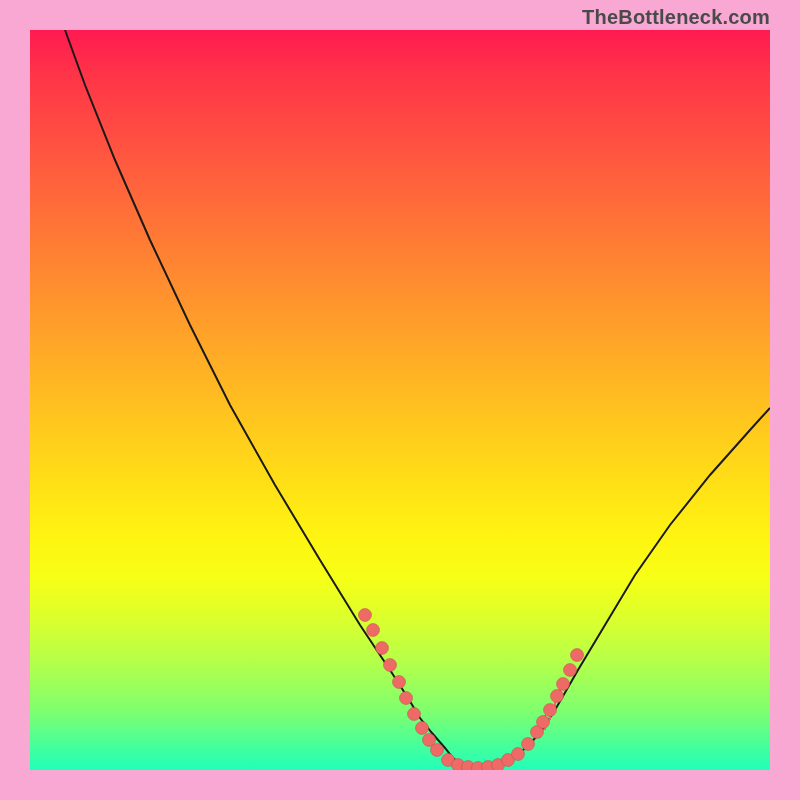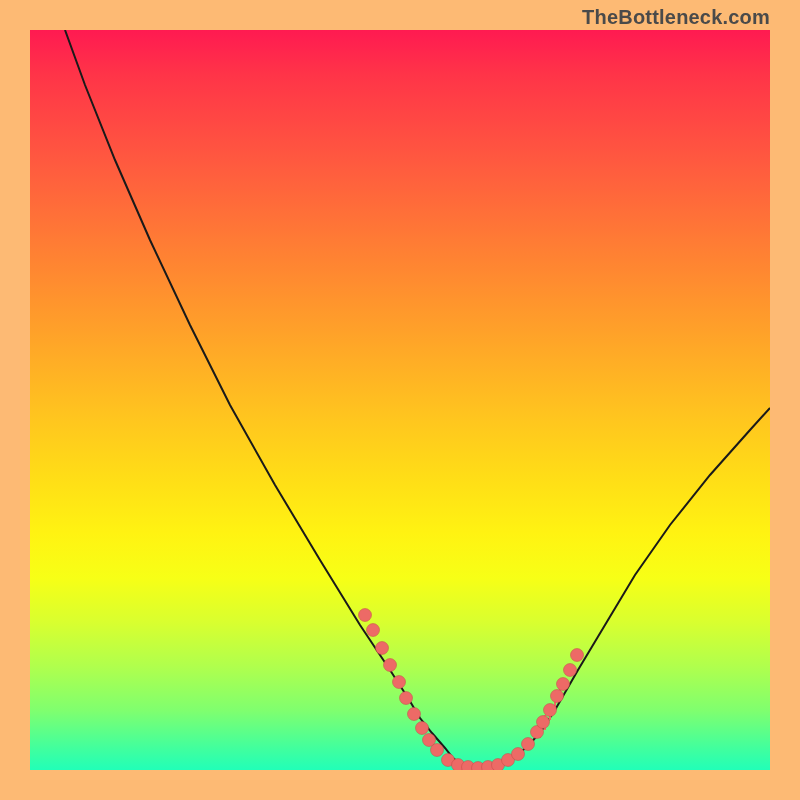--- a/index.html
+++ b/index.html
@@ -10,21 +10,21 @@
     overflow: hidden;
     background: #000;
     font-family: Arial, Helvetica, sans-serif;
   }
   .frame {
     position: absolute;
     left: 0;
     top: 0;
     width: 800px;
     height: 800px;
-    background: #fdba74;
+    background: #f9a8d4;
   }
   .plot {
     position: absolute;
     left: 30px;
     top: 30px;
     width: 740px;
     height: 740px;
   }
   .gradient {
     position: absolute;

